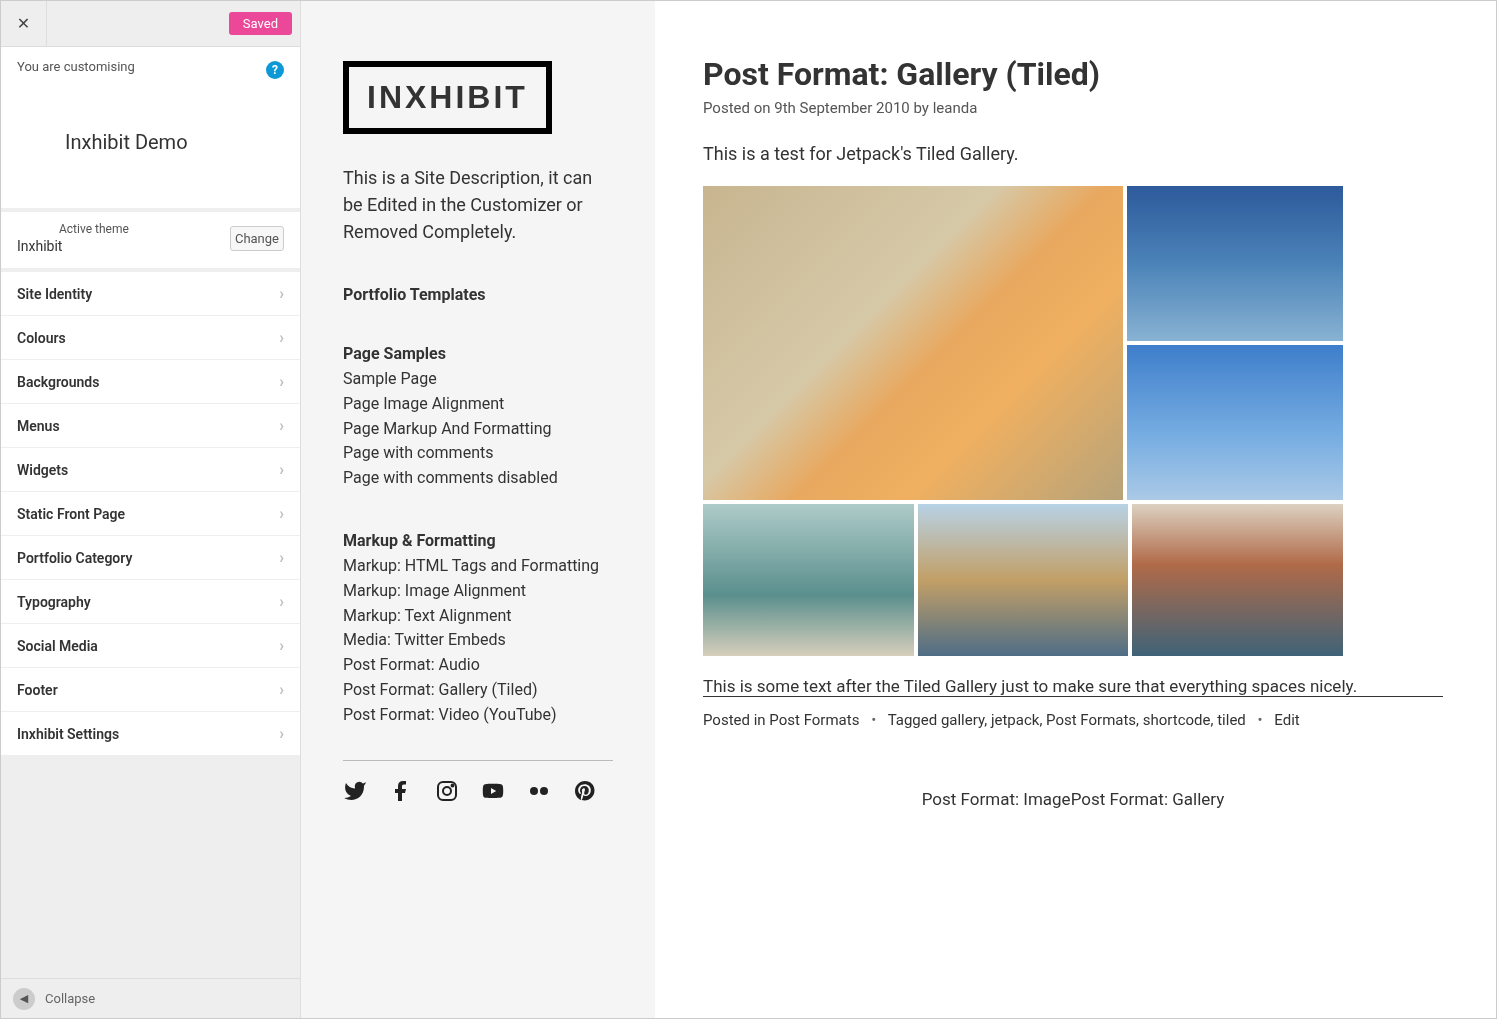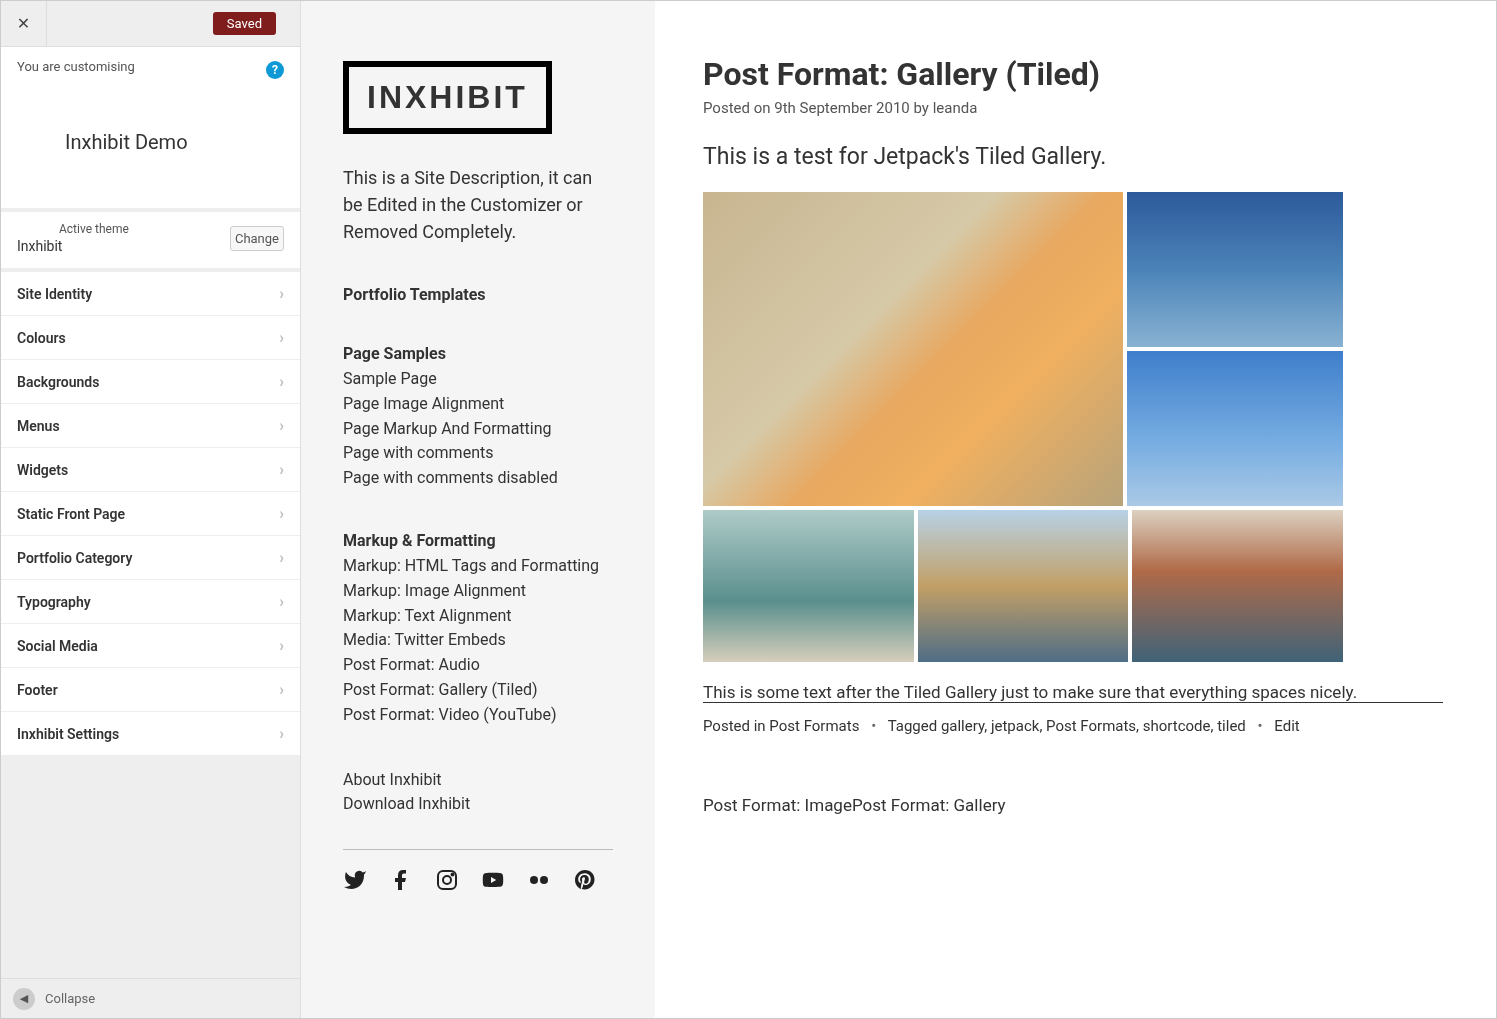--- a/index.html
+++ b/index.html
@@ -3,21 +3,21 @@
 <meta charset="utf-8">
 <style>
 * { margin:0; padding:0; box-sizing:border-box; }
 body { font-family:-apple-system,BlinkMacSystemFont,"Segoe UI",Roboto,sans-serif; font-size:14px; color:#333; background:#fff; overflow:hidden; }
 .app { display:flex; height:1019px; width:1497px; border:1px solid #ccc; }
 
 
 .customizer { width:300px; background:#eee; display:flex; flex-direction:column; border-right:1px solid #ddd; }
 .cust-header { display:flex; align-items:center; height:46px; background:#eee; border-bottom:1px solid #ddd; }
 .close-btn { width:46px; height:46px; display:flex; align-items:center; justify-content:center; color:#444; border-right:1px solid #ddd; cursor:pointer; font-size:16px; }
-.saved-btn { margin-left:auto; margin-right:24px; background:#7f1d1d; color:#fff; padding:4px 14px; border-radius:3px; font-size:13px; }
+.saved-btn { margin-left:auto; margin-right:8px; background:#ec4899; color:#fff; padding:4px 14px; border-radius:3px; font-size:13px; }
 .cust-title { background:#fff; padding:12px 16px 14px; }
 .cust-title .sub { color:#555; font-size:13px; }
 .cust-title .main { color:#333; font-size:20px; margin-top:2px; }
 .help-icon { float:right; width:18px; height:18px; border-radius:50%; background:#0d99d6; color:#fff; font-size:12px; font-weight:bold; display:flex; align-items:center; justify-content:center; margin-top:2px; }
 .cust-theme { background:#fff; margin-top:4px; padding:10px 16px 14px; display:flex; align-items:center; justify-content:space-between; }
 .cust-theme .lbl { color:#555; font-size:12px;margin-left:42px; }
 .cust-theme .val { color:#333; font-size:14px; margin-top:2px; }
 .change-btn { background:#f7f7f7; border:1px solid #ccc; padding:4px 4px; border-radius:3px; color:#555; font-size:13px; cursor:pointer; }
 .cust-list { margin-top:4px; flex:1; overflow:auto; }
 .cust-item { background:#fff; border-bottom:1px solid #eee; padding:12px 16px; display:flex; align-items:center; justify-content:space-between; cursor:pointer; color:#333; font-size:14px; font-weight:600; }
@@ -33,41 +33,41 @@
 .sb h4 { font-size:16px; font-weight:700; margin-top:40px; margin-bottom:4px; }
 .sb ul { list-style:none; }
 .sb li { font-size:16px; line-height:1.55; color:#333; cursor:pointer; }
 .sb hr { border:none; border-top:1px solid #bbb; margin:32px 0 18px; }
 .socials { display:flex; gap:22px; font-size:24px; color:#222; }
 .socials span { cursor:pointer; }
 
 .main { flex:1; padding:54px 48px 40px; overflow:auto; }
 .post-title { font-size:32px; font-weight:700; margin-bottom:6px; }
 .post-meta { font-size:15px; color:#555; margin-bottom:26px; }
-.post-lead { font-size:23px; color:#333; margin-bottom:22px; }
+.post-lead { font-size:18px; color:#333; margin-bottom:22px; }
 .gallery { display:flex; flex-direction:column; gap:4px; margin-bottom:20px; max-width:640px; }
 .grow1 { display:flex; gap:4px; }
 .grow1 .left { flex:0 0 420px; height:314px; }
 .grow1 .right { flex:1; display:flex; flex-direction:column; gap:4px; }
 .grow1 .right .thumb { flex:1; }
 .grow2 { display:flex; gap:4px; height:152px; }
 .grow2 .thumb { flex:1; }
 .thumb { background:#789; }
 .t1 { background:linear-gradient(135deg,#c8b590 0%,#d6c9a8 40%,#e8a85f 55%,#f0b060 70%,#b7a37a 100%); }
 .t2 { background:linear-gradient(180deg,#2d5a9b 0%,#4b83b8 50%,#88b2d2 100%); }
 .t3 { background:linear-gradient(180deg,#3e7ecb 0%,#78aee2 60%,#aac9e6 100%); }
 .t4 { background:linear-gradient(180deg,#aecbc8 0%,#5a8f8d 60%,#d6cfbc 100%); }
 .t5 { background:linear-gradient(180deg,#b7d2e6 0%,#c29f66 50%,#4f6d86 100%); }
 .t6 { background:linear-gradient(180deg,#dcd1c1 0%,#b06a48 40%,#3f6378 100%); }
 .post-after { font-size:17px; color:#333; }
 hr.sep { border:none; border-top:1px solid #333; margin-bottom:14px; max-width:740px; }
 .post-footer { font-size:15px; color:#333; margin-bottom:60px; }
 .post-footer a { color:#333; }
 .dot { margin:0 8px; color:#666; }
-.post-nav { display:flex; justify-content:flex-start; font-size:17px; color:#333; max-width:740px; }
+.post-nav { display:flex; justify-content:center; font-size:17px; color:#333; max-width:740px; }
 .post-nav span { cursor:pointer; }
 
 
 svg { width:1em; height:1em; display:block; }
 </style>
 </head>
 <body>
 
 <div class="app">
 
@@ -163,24 +163,20 @@
           <ul>
             <li>Markup: HTML Tags and Formatting</li>
             <li>Markup: Image Alignment</li>
             <li>Markup: Text Alignment</li>
             <li>Media: Twitter Embeds</li>
             <li>Post Format: Audio</li>
             <li>Post Format: Gallery (Tiled)</li>
             <li>Post Format: Video (YouTube)</li>
           </ul>
         </div>
-      <ul id="sb-footer-links" style="margin-top:40px;">
-          <li>About Inxhibit</li>
-          <li>Download Inxhibit</li>
-        </ul>
       <hr>
       <div class="socials" id="socials">
           <span>
             <svg viewBox="0 0 24 24" fill="currentColor">
               <path d="M23 3a10.9 10.9 0 0 1-3.14 1.53A4.48 4.48 0 0 0 12 8.5v1A10.66 10.66 0 0 1 3 4s-4 9 5 13a11.64 11.64 0 0 1-7 2c9 5 20 0 20-11.5a4.5 4.5 0 0 0-.08-.83A7.72 7.72 0 0 0 23 3z"></path>
             </svg>
           </span>
           <span>
             <svg viewBox="0 0 24 24" fill="currentColor">
               <path d="M13 22v-8h3l1-4h-4V7.5c0-1.1.3-2 2-2h2V2h-3c-3 0-5 1.8-5 5v3H6v4h3v8h4z"></path>

